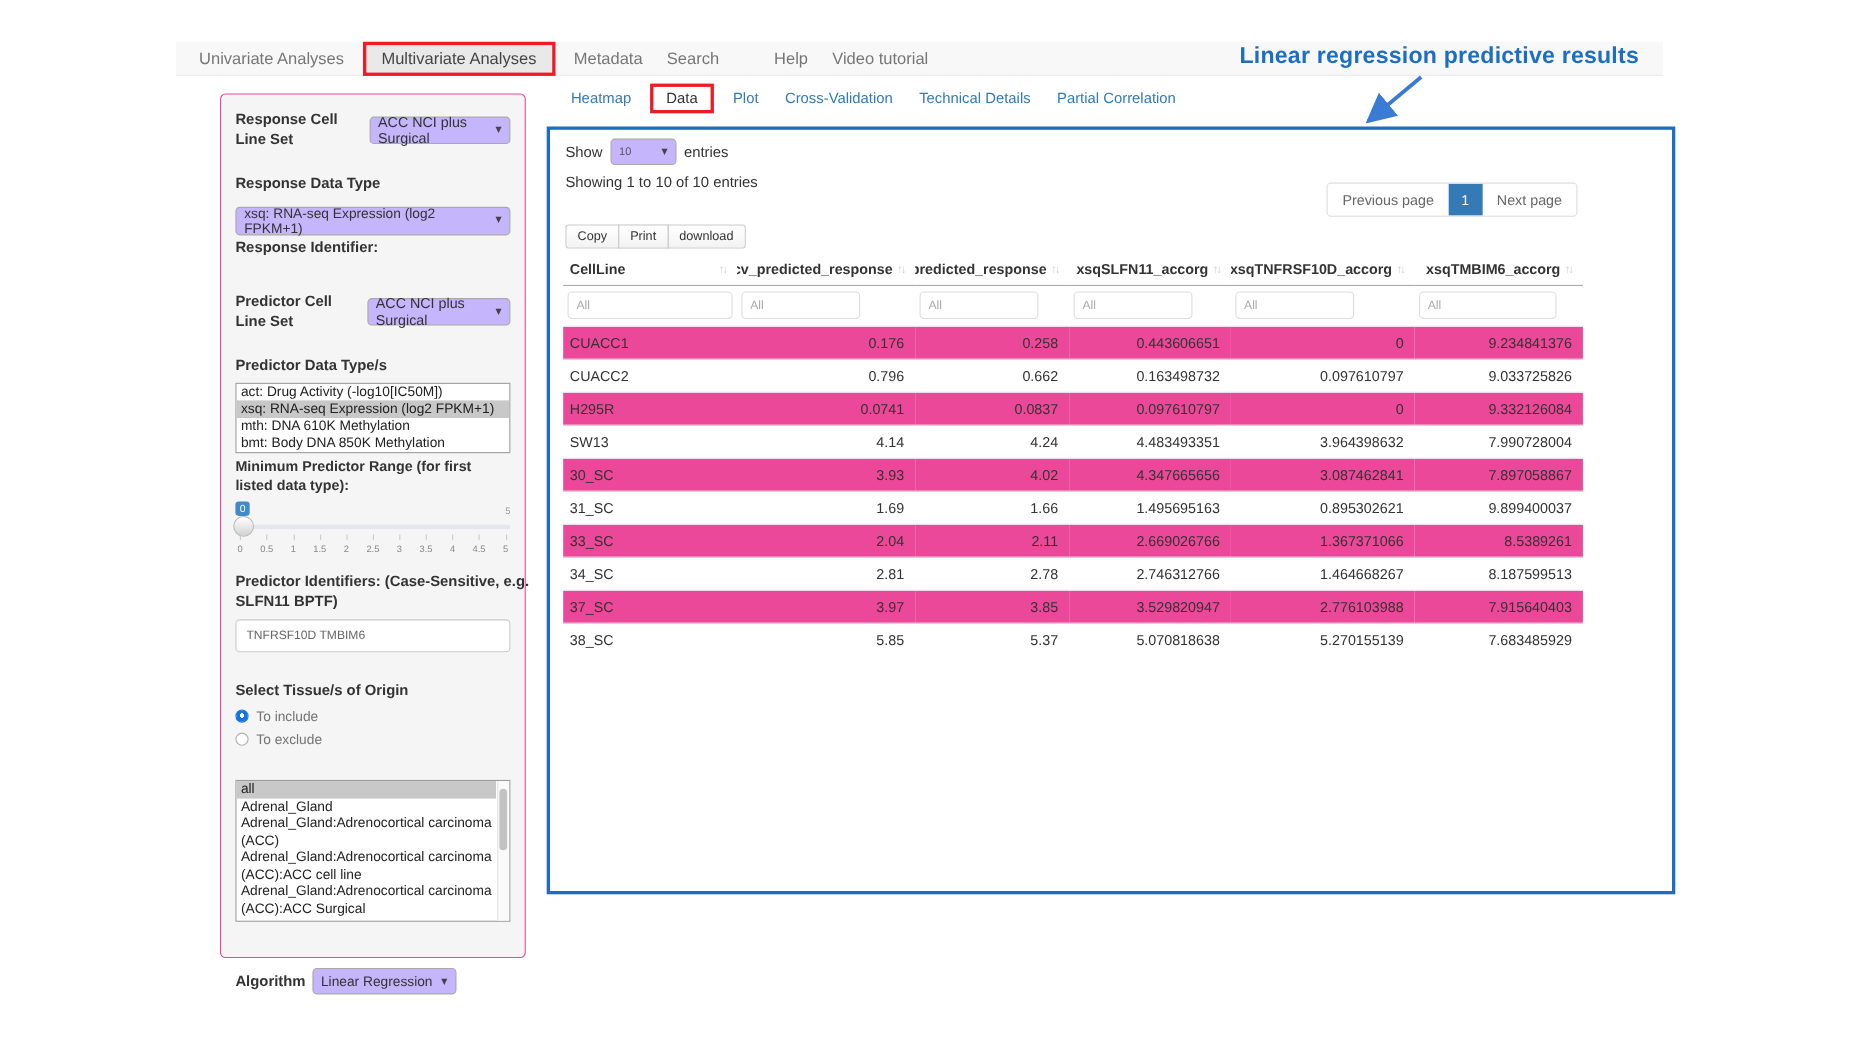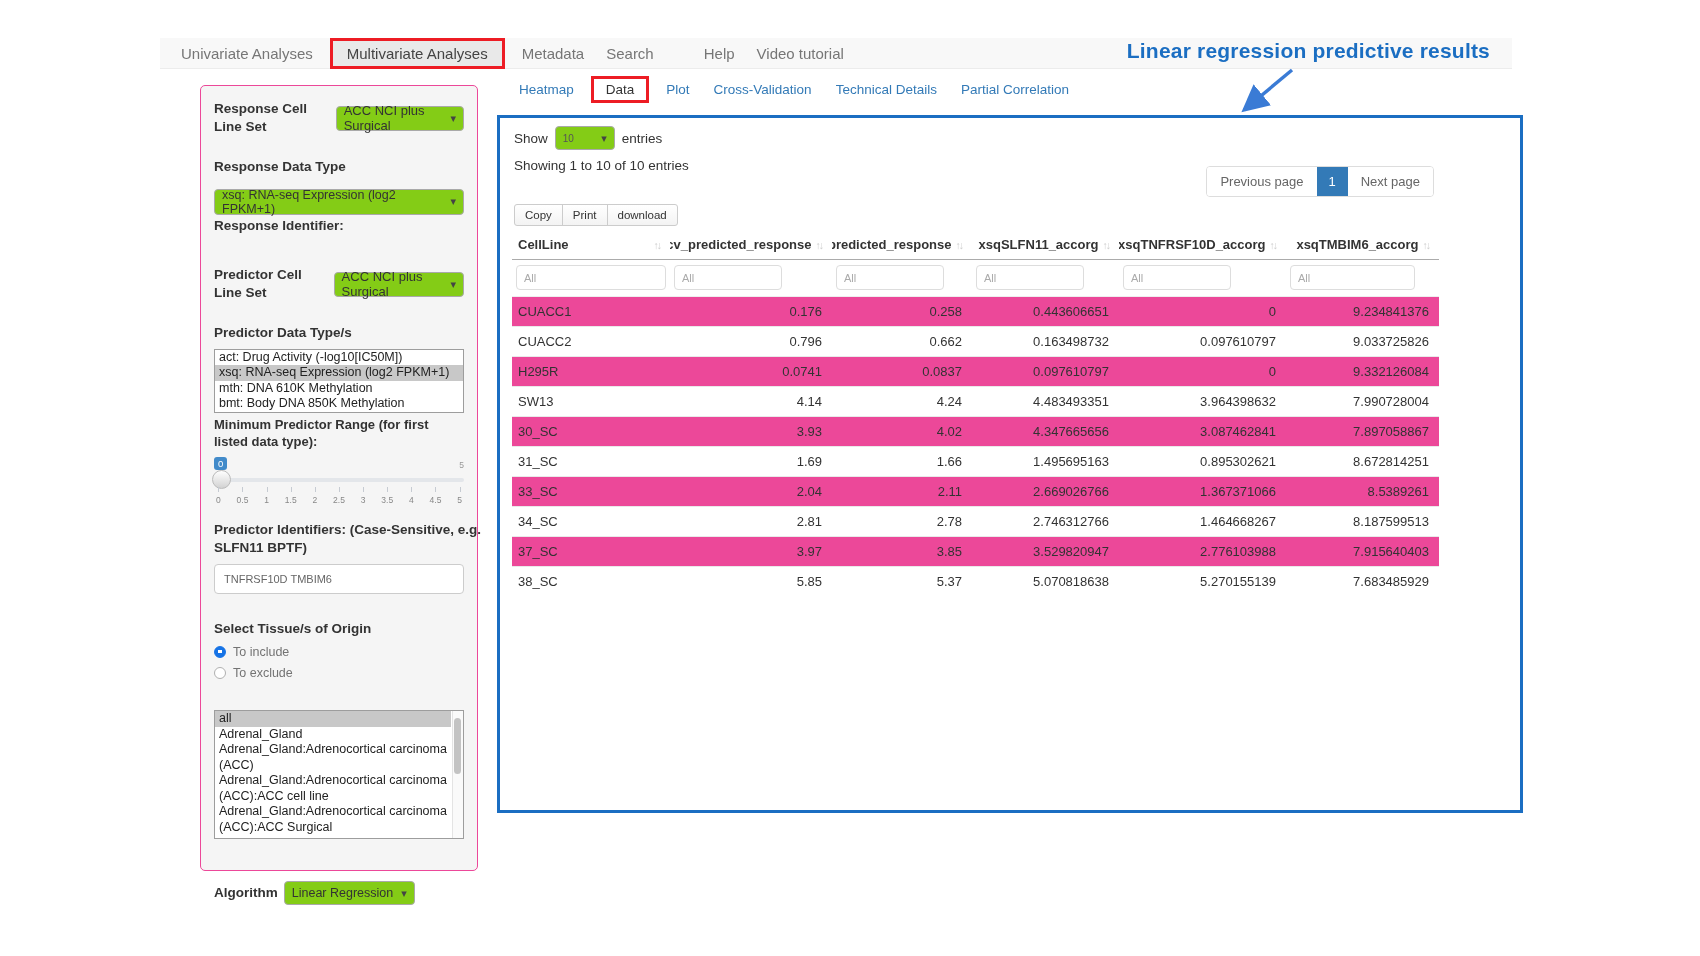--- a/index.html
+++ b/index.html
@@ -18,21 +18,21 @@
   #annotation { position:absolute; top:39px; right:210px; font-size:21px; font-weight:bold;
                 color:#1b6ec2; letter-spacing:0.2px; }
   #annotation-arrow { position:absolute; left:1228px; top:66px; }
 
   
   #sidebar { position:absolute; left:160px; top:85px; width:278px; height:786px;
              background:#f5f5f5; border:1px solid #ec4899; border-radius:5px; padding:14px 13px;margin-left:40px; }
   .fld-label { font-size:13.5px; font-weight:bold; color:#333; line-height:1.35; }
   .inline-row { display:flex; align-items:center; gap:6px; margin-bottom:4px; }
   .sel { display:inline-flex; align-items:center; justify-content:space-between; gap:8px;
-         background:#84cc16; border:1px solid #a9a9a9; border-radius:4px; height:25px;
+         background:#c4b5fd; border:1px solid #a9a9a9; border-radius:4px; height:25px;
          padding:0 7px; font-size:13px; color:#333; cursor:pointer; }
   .sel .chev { font-size:11px; color:#444; line-height:1; }
   .sel.full { width:100%; height:26px; }
   .txt-input { width:100%; height:30px; border:1px solid #ccc; border-radius:4px; background:#fff;
                font-size:11px; color:#666; padding:0 9px; font-family:"Liberation Sans",sans-serif; }
   .listbox { position:relative; background:#fff; border:1px solid #9d9d9d; font-size:12.5px; color:#222;
              overflow:hidden; }
   .list-option { padding:0 4px; line-height:15.5px; cursor:pointer; }
   .list-option.selected { background:#c8c8c8; }
   .spacer8{height:8px;} .spacer18{height:18px;} .spacer26{height:26px;}
@@ -363,21 +363,21 @@
             <td class="num">4.347665656</td>
             <td class="num">3.087462841</td>
             <td class="num">7.897058867</td>
           </tr>
           <tr>
             <td>31_SC</td>
             <td class="num">1.69</td>
             <td class="num">1.66</td>
             <td class="num">1.495695163</td>
             <td class="num">0.895302621</td>
-            <td class="num">8.672814251</td>
+            <td class="num">9.899400037</td>
           </tr>
           <tr class="odd">
             <td>33_SC</td>
             <td class="num">2.04</td>
             <td class="num">2.11</td>
             <td class="num">2.669026766</td>
             <td class="num">1.367371066</td>
             <td class="num">8.5389261</td>
           </tr>
           <tr>

